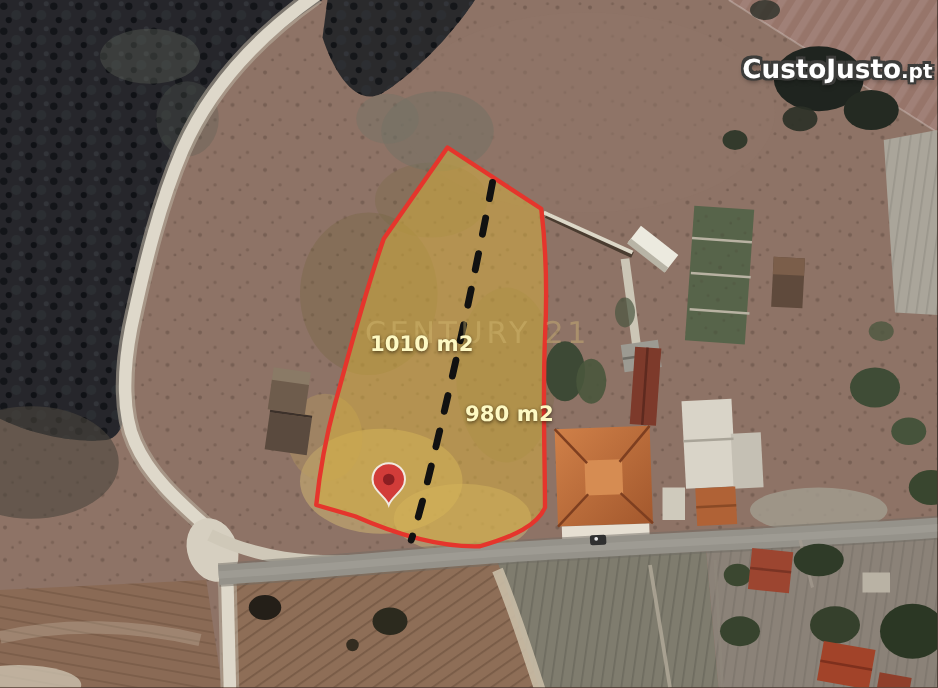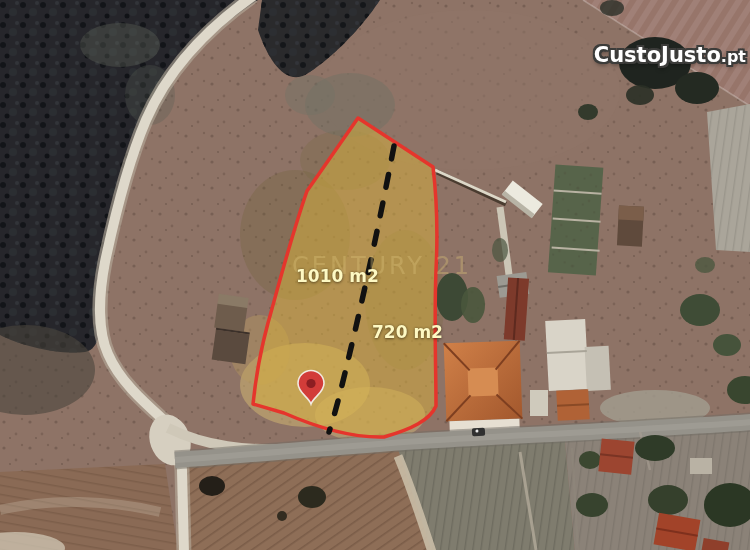--- a/index.html
+++ b/index.html
@@ -245,19 +245,19 @@
     <g transform="translate(311,404)">
       <path d="M0,0 C-2.5,-7 -13,-11.5 -13,-20.5 C-13,-27.8 -7.2,-33.5 0,-33.5 C7.2,-33.5 13,-27.8 13,-20.5 C13,-11.5 2.5,-7 0,0 Z" fill="#d23c39" stroke="#f1e9df" stroke-width="1.6"></path>
       <circle cx="0" cy="-20.5" r="4.6" fill="#8c1e22"></circle>
     </g>
   </svg>
 
   <div class="overlay watermark" style="left:292px;top:252px;">CENTURY 21</div>
 
   <div class="overlay area-label" style="left:296px;top:268px;">1010 m2</div>
 
-  <div class="overlay area-label" style="left:372px;top:324px;">720 m2</div>
+  <div class="overlay area-label" style="left:372px;top:324px;">980 m2</div>
 
   <div class="overlay site-logo" style="right:4px;top:3px;">
     <span>CustoJusto</span><span class="tld">.pt</span>
   </div>
 
 </div>
 
 </body></html>

